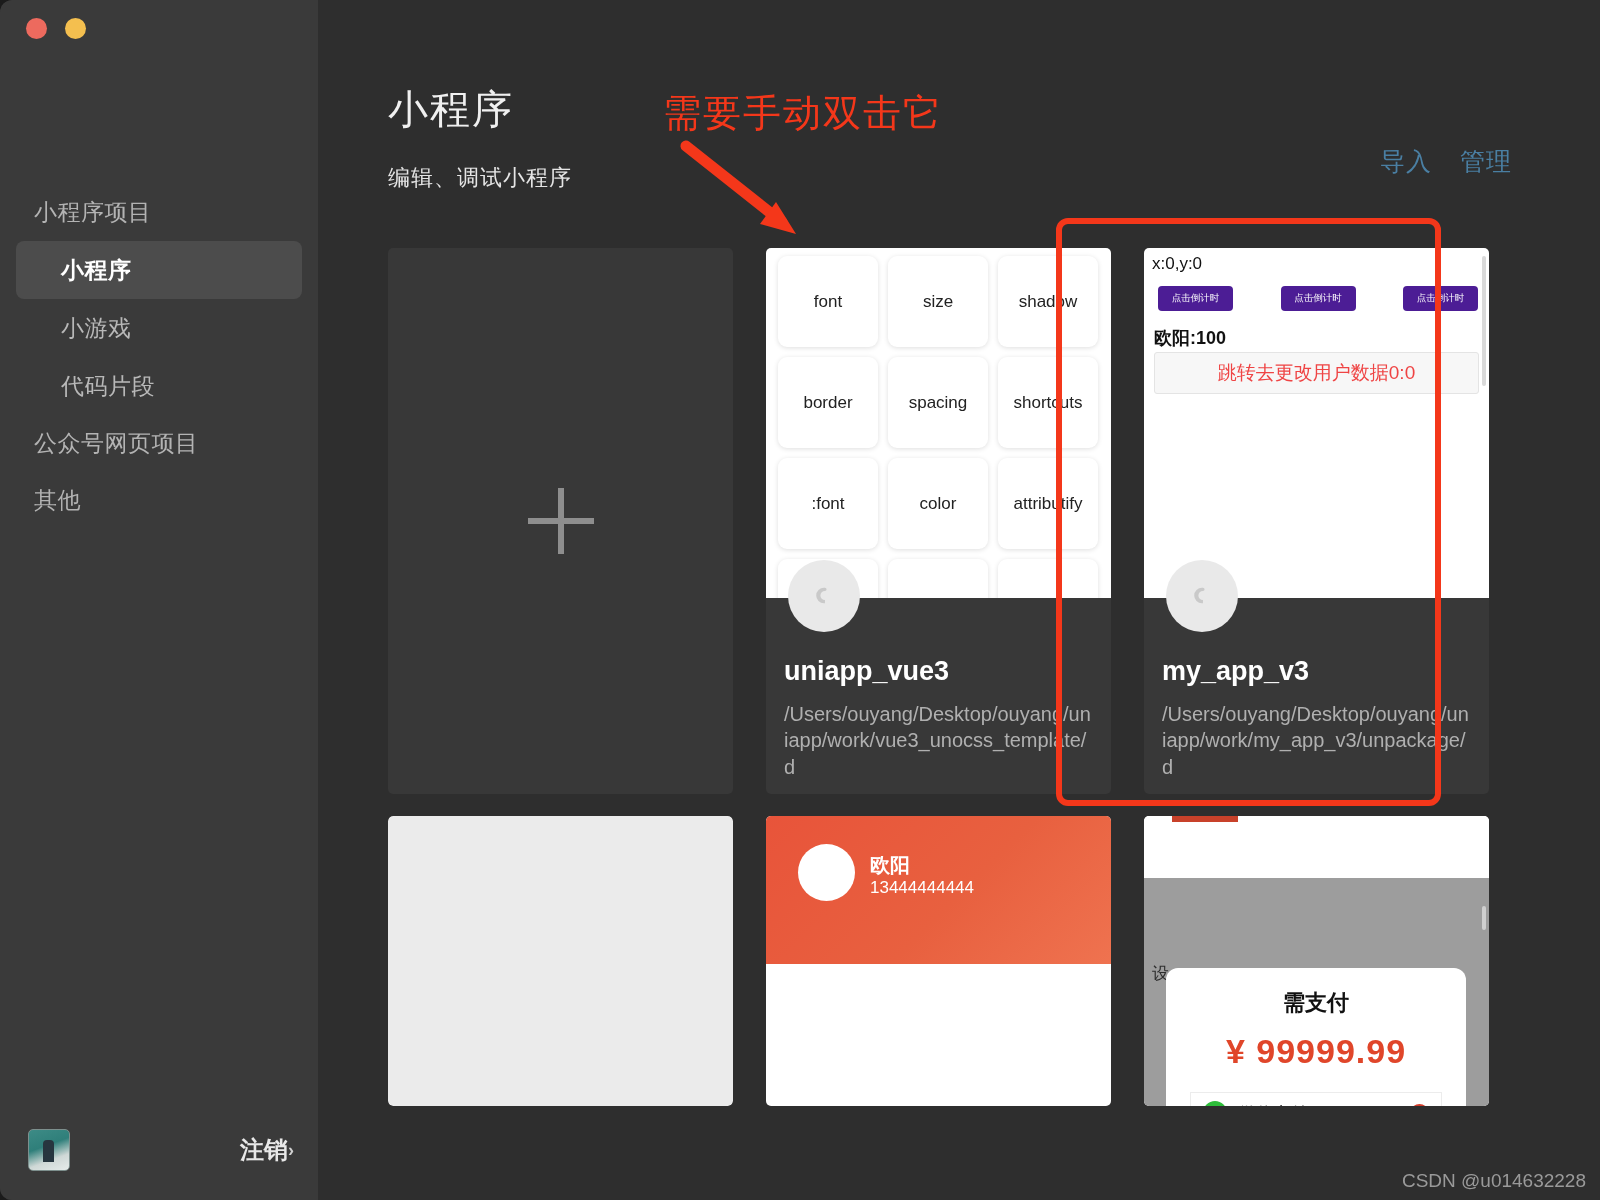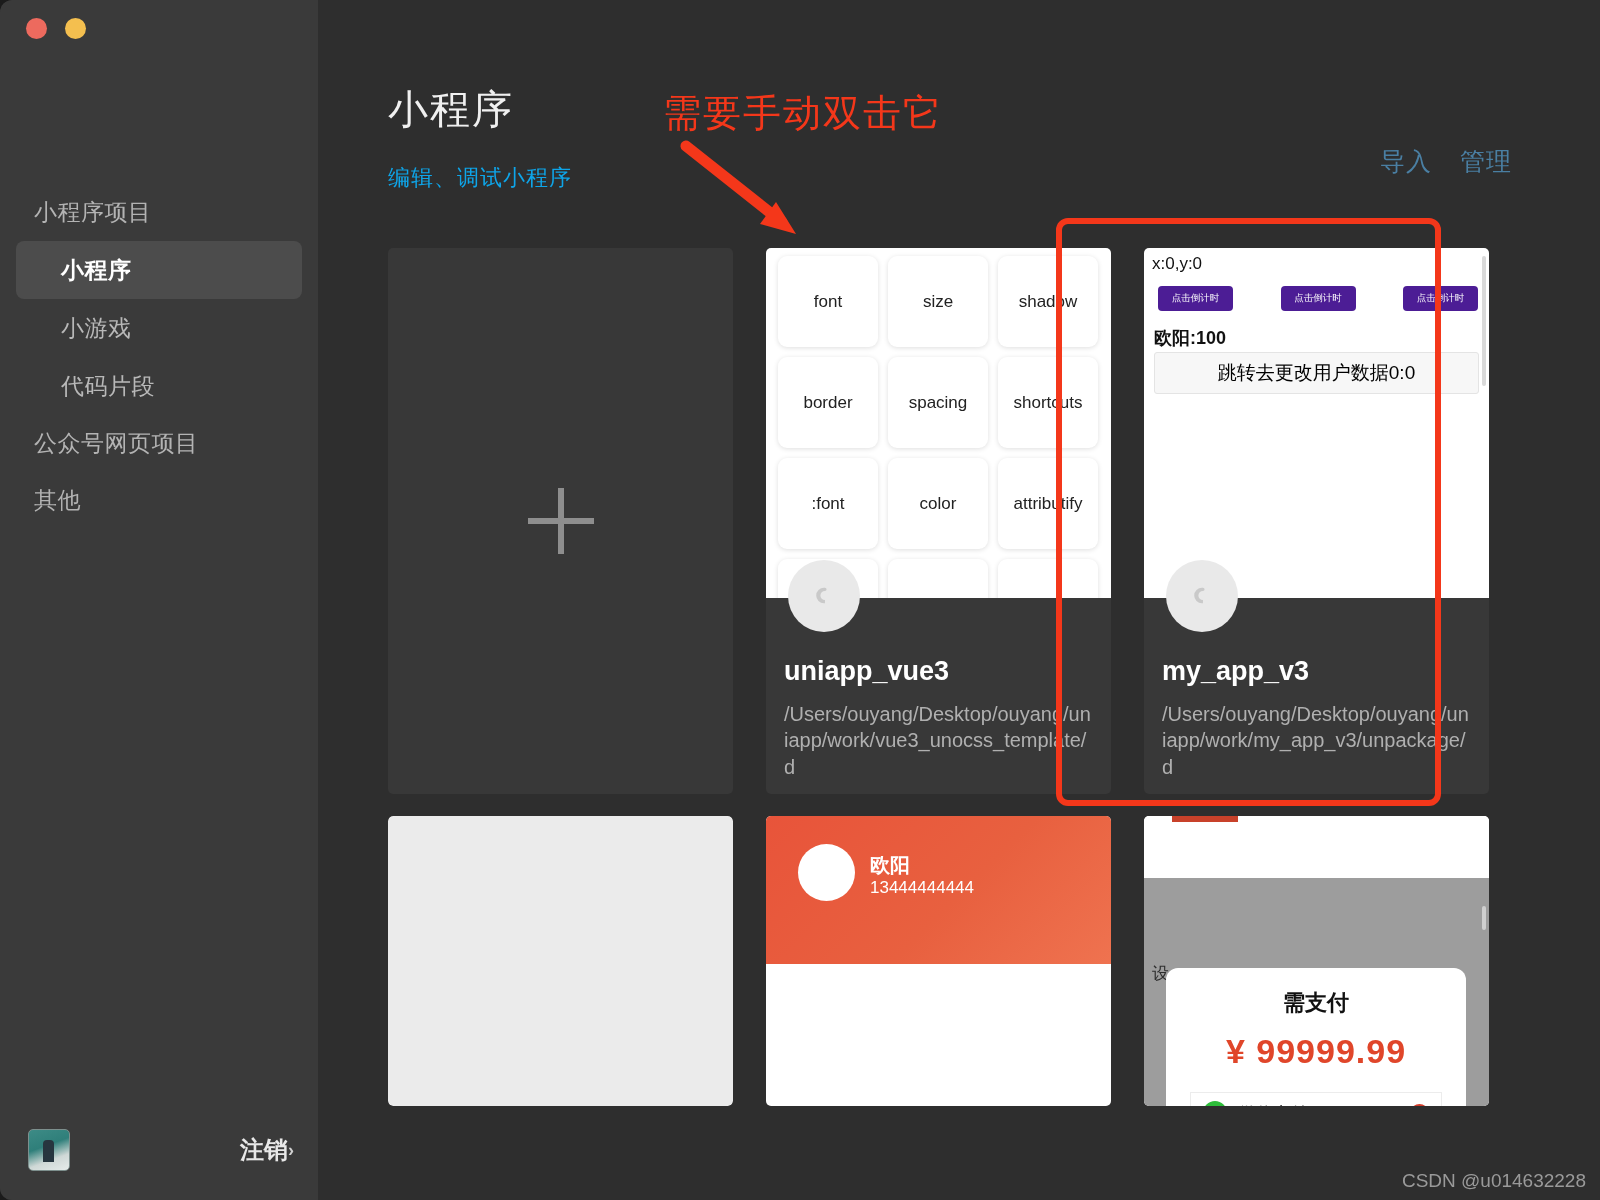--- a/index.html
+++ b/index.html
@@ -98,21 +98,21 @@
     position: absolute; left: 318px; top: 0;
     width: 1282px; height: 1200px;
     background: #2e2e2e;
   }
   .page-title {
     position: absolute; left: 70px; top: 82px;
     color: #f0f0f0; font-size: 40px; letter-spacing: 2px;
   }
   .page-sub {
     position: absolute; left: 70px; top: 163px;
-    color: #0ea5e9; font-size: 22px; letter-spacing: 1px;
+    color: #e5e5e5; font-size: 22px; letter-spacing: 1px;
   }
   .top-links {
     position: absolute; right: 88px; top: 145px;
     display: flex; gap: 28px;
   }
   .top-link { color: #4a7fa3; font-size: 25px; letter-spacing: 1px; cursor: pointer; }
 
   .annotation {
     position: absolute; left: 345px; top: 88px;
     color: #f4371a; font-size: 38px; letter-spacing: 2px;
@@ -199,21 +199,21 @@
     width: 75px; height: 25px; background: #4c1d95;
     border-radius: 4px; color: #fff; font-size: 9.5px;
     display: flex; align-items: center; justify-content: center;
   }
   .mv-user { position: absolute; left: 10px; top: 78px; color: #111; font-size: 18px; font-weight: bold; }
   .mv-jump {
     position: absolute; left: 10px; top: 104px;
     width: 325px; height: 42px;
     background: #f7f7f7; border: 1px solid #e4e4e4; border-radius: 3px;
     display: flex; align-items: center; justify-content: center;
-    color: #000000; font-size: 19px;
+    color: #ef4444; font-size: 19px;
   }
   .mv-scroll {
     position: absolute; right: 3px; top: 8px;
     width: 4px; height: 130px; background: #d9d9d9; border-radius: 2px;
   }
 
   
   .uc-header {
     position: absolute; left: 0; top: 0; width: 349px; height: 148px;
     background: linear-gradient(135deg,#e8543a 0%,#e8603f 55%,#ef7350 100%);

